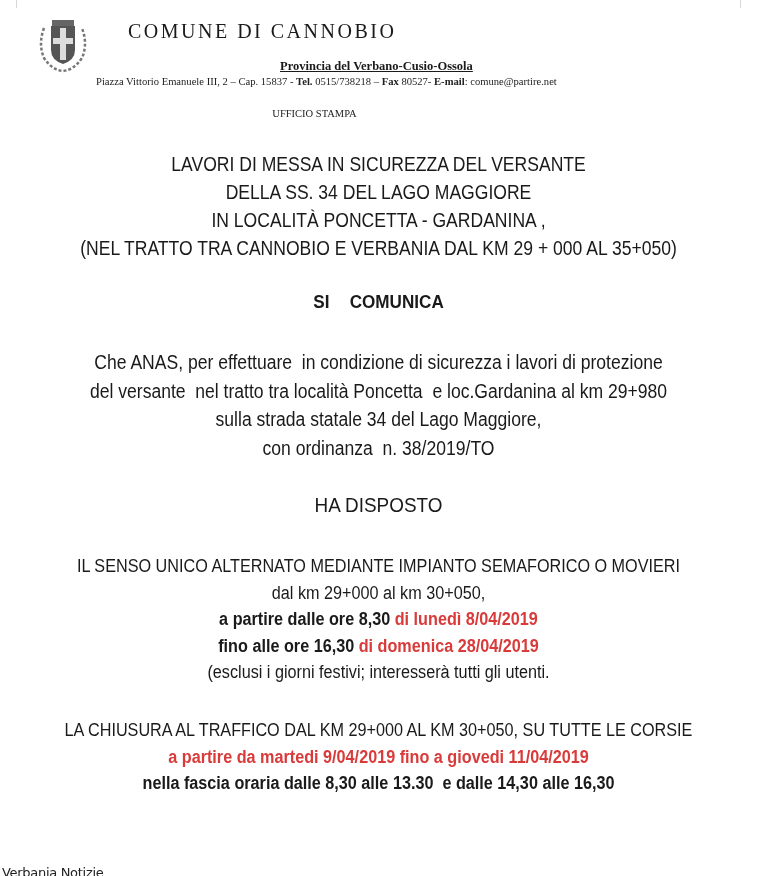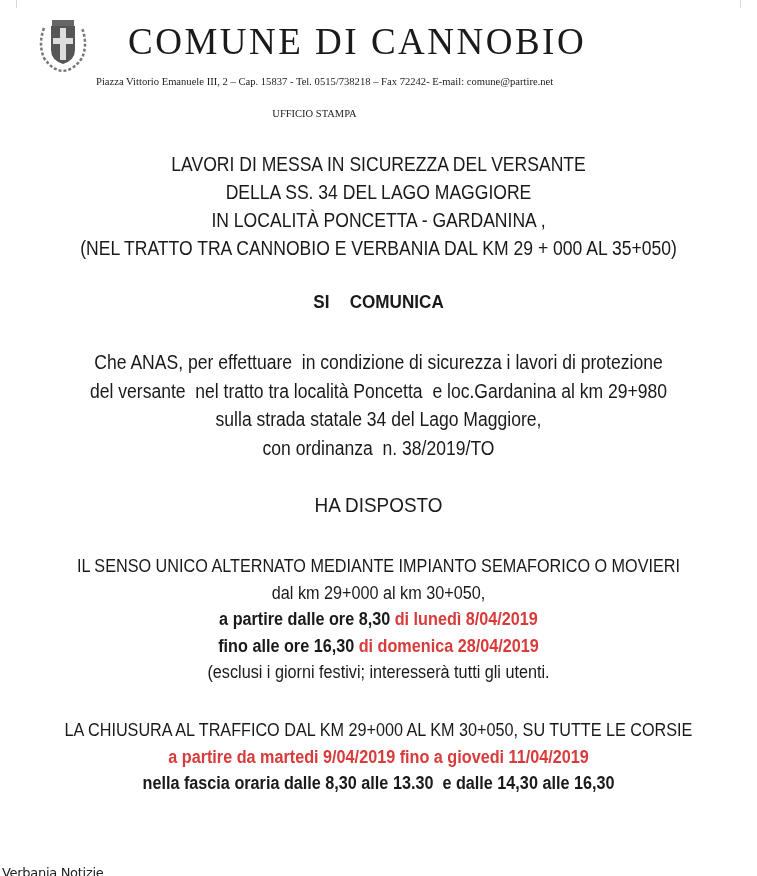--- a/index.html
+++ b/index.html
@@ -1,26 +1,26 @@
 <!DOCTYPE html>
 <html><head>
 <meta charset="utf-8">
 <style>
   html, body { margin:0; padding:0; background:#ffffff; }
   body { width:757px; height:876px; position:relative; overflow:hidden; color:#111; }
   .page { position:absolute; left:0; top:0; width:757px; height:876px; }
   .edge { position:absolute; top:0; width:1px; height:8px; background:#d8d8d8; }
   .crest { position:absolute; left:34px; top:14px; width:58px; height:60px; }
   .title { position:absolute; left:128px; top:20px; width:470px; font-family:"Liberation Serif", serif;
-           font-size:37px; letter-spacing:2.5px; color:#1a1a1a; white-space:nowrap; }
+           font-size:20px; letter-spacing:2.5px; color:#1a1a1a; white-space:nowrap; }
   .province { position:absolute; left:280px; top:59px; font-family:"Liberation Serif", serif; font-weight:bold;
               font-size:12.5px; text-decoration:underline; color:#1a1a1a; white-space:nowrap; }
   .address { position:absolute; left:96px; top:76px; font-family:"Liberation Serif", serif; font-size:10.6px;
              color:#222; white-space:nowrap; }
-  .address b { font-weight:normal; }
+  .address b { font-weight:bold; }
   .office { position:absolute; left:0; width:629px; top:108px; text-align:center; font-family:"Liberation Serif", serif;
             font-size:10.5px; color:#222; }
   .block { position:absolute; left:0; width:757px; text-align:center; font-family:"Liberation Sans", sans-serif;
            color:#1a1a1a; transform:scaleX(0.9); transform-origin:center; }
   .line { display:block; white-space:nowrap; }
   .hdr { top:150px; font-size:19.5px; line-height:28px; }
   .sic { top:291px; font-size:19px; font-weight:bold; word-spacing:6px; }
   .body1 { top:348px; font-size:19.5px; line-height:28.5px; }
   .had { top:493px; font-size:21px; }
   .body2 { top:553px; font-size:18px; line-height:26.5px; }
@@ -39,22 +39,23 @@
 
   <svg class="crest" viewBox="0 0 58 60">
     <path d="M10 14 Q4 30 10 44 Q18 56 29 57 Q40 56 48 44 Q54 30 48 14" fill="none" stroke="#777" stroke-width="2.5" stroke-dasharray="3 2"></path>
     <rect x="18" y="6" width="22" height="6" fill="#666"></rect>
     <path d="M17 12 H41 V36 Q41 46 29 50 Q17 46 17 36 Z" fill="#555"></path>
     <rect x="26" y="14" width="6" height="32" fill="#ddd"></rect>
     <rect x="19" y="24" width="20" height="6" fill="#ddd"></rect>
   </svg>
 
   <div class="title">COMUNE DI CANNOBIO</div>
+  <div class="province">Provincia del Verbano-Cusio-Ossola</div>
   <div class="address">
-    <span>Piazza Vittorio Emanuele III, 2 – Cap. 15837 - </span><b>Tel.</b><span> 0515/738218 – </span><b>Fax</b><span> 72242-  </span><b>E-mail</b><span>: comune@partire.net</span>
+    <span>Piazza Vittorio Emanuele III, 2 – Cap. 15837 - </span><b>Tel.</b><span> 0515/738218 – </span><b>Fax</b><span> 80527-  </span><b>E-mail</b><span>: comune@partire.net</span>
   </div>
   <div class="office">UFFICIO STAMPA</div>
 
   <div class="block hdr">
     <span class="line">LAVORI DI MESSA IN SICUREZZA DEL VERSANTE</span>
     <span class="line">DELLA SS. 34 DEL LAGO MAGGIORE</span>
     <span class="line">IN LOCALITÀ PONCETTA - GARDANINA ,</span>
     <span class="line">(NEL TRATTO TRA CANNOBIO E VERBANIA DAL KM 29 + 000 AL 35+050)</span>
   </div>
 

